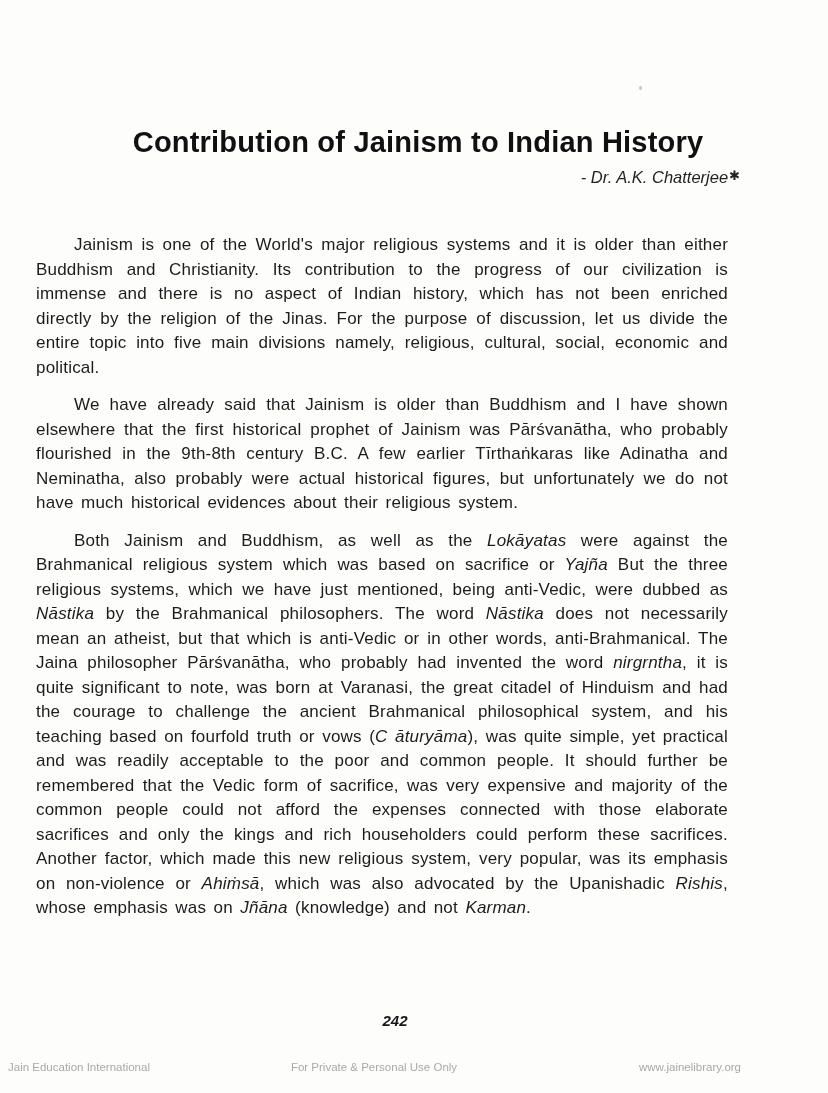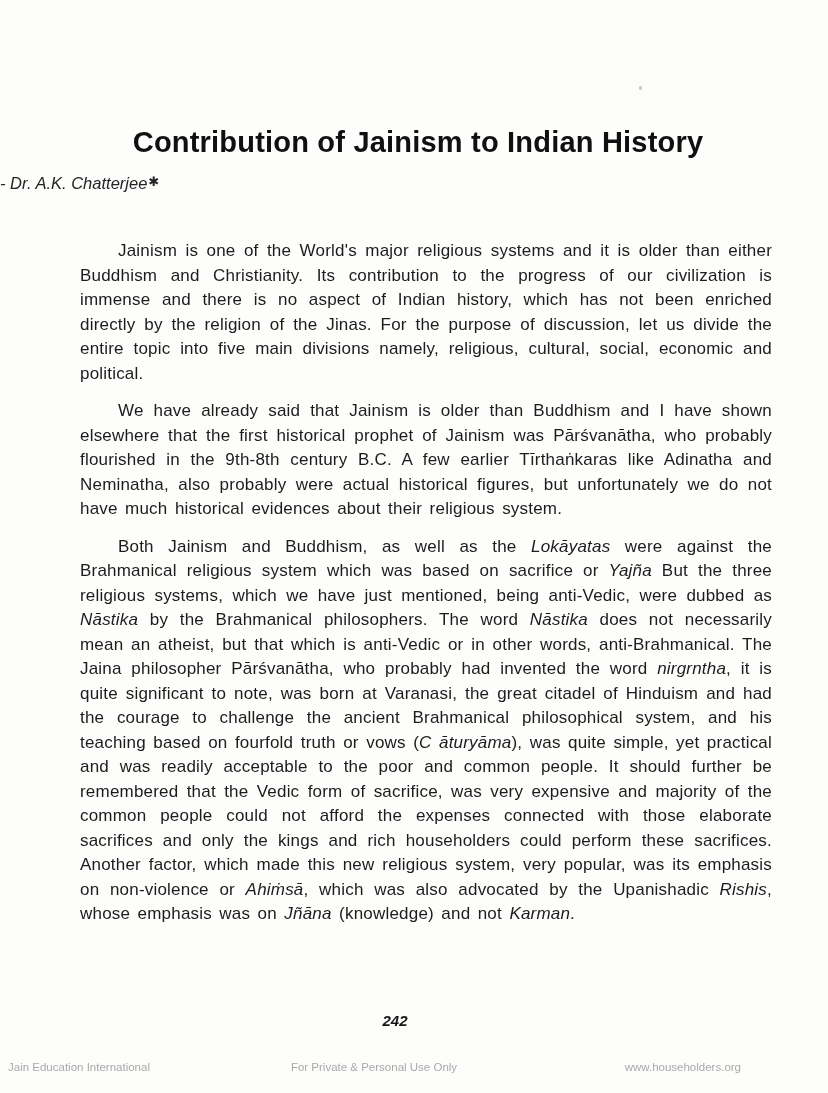--- a/index.html
+++ b/index.html
@@ -15,34 +15,35 @@
   .page-title {
     padding-top: 126px;
     text-align: center;
     font-size: 29px;
     font-weight: bold;
     letter-spacing: 0.2px;
     color: #101010;
     padding-left: 8px;
   }
   .byline {
-    margin-top: 15px;
+    margin-top: 9px;
     padding-right: 88px;
+    text-align: right;
     font-style: italic;
     font-size: 16.5px;
     color: #232323;
   }
   .byline-mark {
     font-style: normal;
     font-size: 13px;
     vertical-align: 3px;
     margin-left: 1px;
   }
   .article {
-    margin: 46px 68px 0 80px;
+    margin: 46px 68px 0 36px;
     width: 692px;
   }
   .para {
     font-size: 17px;
     line-height: 24.5px;
     text-align: justify;
     text-indent: 38px;
     word-spacing: 2.5px;
     letter-spacing: 0.2px;
     margin-bottom: 13px;
@@ -100,16 +101,16 @@
   <p class="para"><span>Jainism is one of the World's major religious systems and it is older than either Buddhism and Christianity.  Its contribution to the progress of our civilization is immense and there is no aspect of Indian history, which has not been enriched directly by the religion of the Jinas.  For the purpose of discussion, let us divide the entire topic into five main divisions namely, religious, cultural, social, economic and political.</span></p>
       <p class="para"><span>We have already said that Jainism is older than Buddhism and I have shown elsewhere that the first historical prophet of Jainism was Pārśvanātha, who probably flourished in the 9th-8th century B.C.  A few earlier Tīrthaṅkaras like Adinatha and Neminatha, also probably were actual historical figures, but unfortunately we do not have much historical evidences about their religious system.</span></p>
       <p class="para"><span>Both Jainism and Buddhism, as well as the </span><em>Lokāyatas</em><span> were against the Brahmanical religious system which was based on sacrifice or </span><em>Yajña</em><span>  But the three religious systems, which we have just mentioned, being anti-Vedic, were dubbed as </span><em>Nāstika</em><span> by the Brahmanical philosophers.  The word </span><em>Nāstika</em><span> does not necessarily mean an atheist, but that which is anti-Vedic or in other words, anti-Brahmanical.  The Jaina philosopher Pārśvanātha, who probably had invented the word </span><em>nirgrntha</em><span>, it is quite significant to note, was born at Varanasi, the great citadel of Hinduism and had the courage to challenge the ancient Brahmanical philosophical system, and his teaching based on fourfold truth or vows (</span><em>C āturyāma</em><span>), was quite simple, yet practical and was readily acceptable to the poor and common people.  It should further be remembered that the Vedic form of sacrifice, was very expensive and majority of the common people could not afford the expenses connected with those elaborate sacrifices and only the kings and rich householders could perform these sacrifices.  Another factor, which made this new religious system, very popular, was its emphasis on non-violence or </span><em>Ahiṁsā</em><span>, which was also advocated by the Upanishadic </span><em>Rishis</em><span>, whose emphasis was on </span><em>Jñāna</em><span> (knowledge) and not </span><em>Karman</em><span>.</span></p>
     </div>
 
   <div class="page-number">242</div>
 
   <div class="footer">
     <span class="footer-left">Jain Education International</span>
     <span class="footer-center">For Private &amp; Personal Use Only</span>
-    <span class="footer-right">www.householders.org</span>
+    <span class="footer-right">www.jainelibrary.org</span>
   </div>
 
 </div>
 
 </body></html>

